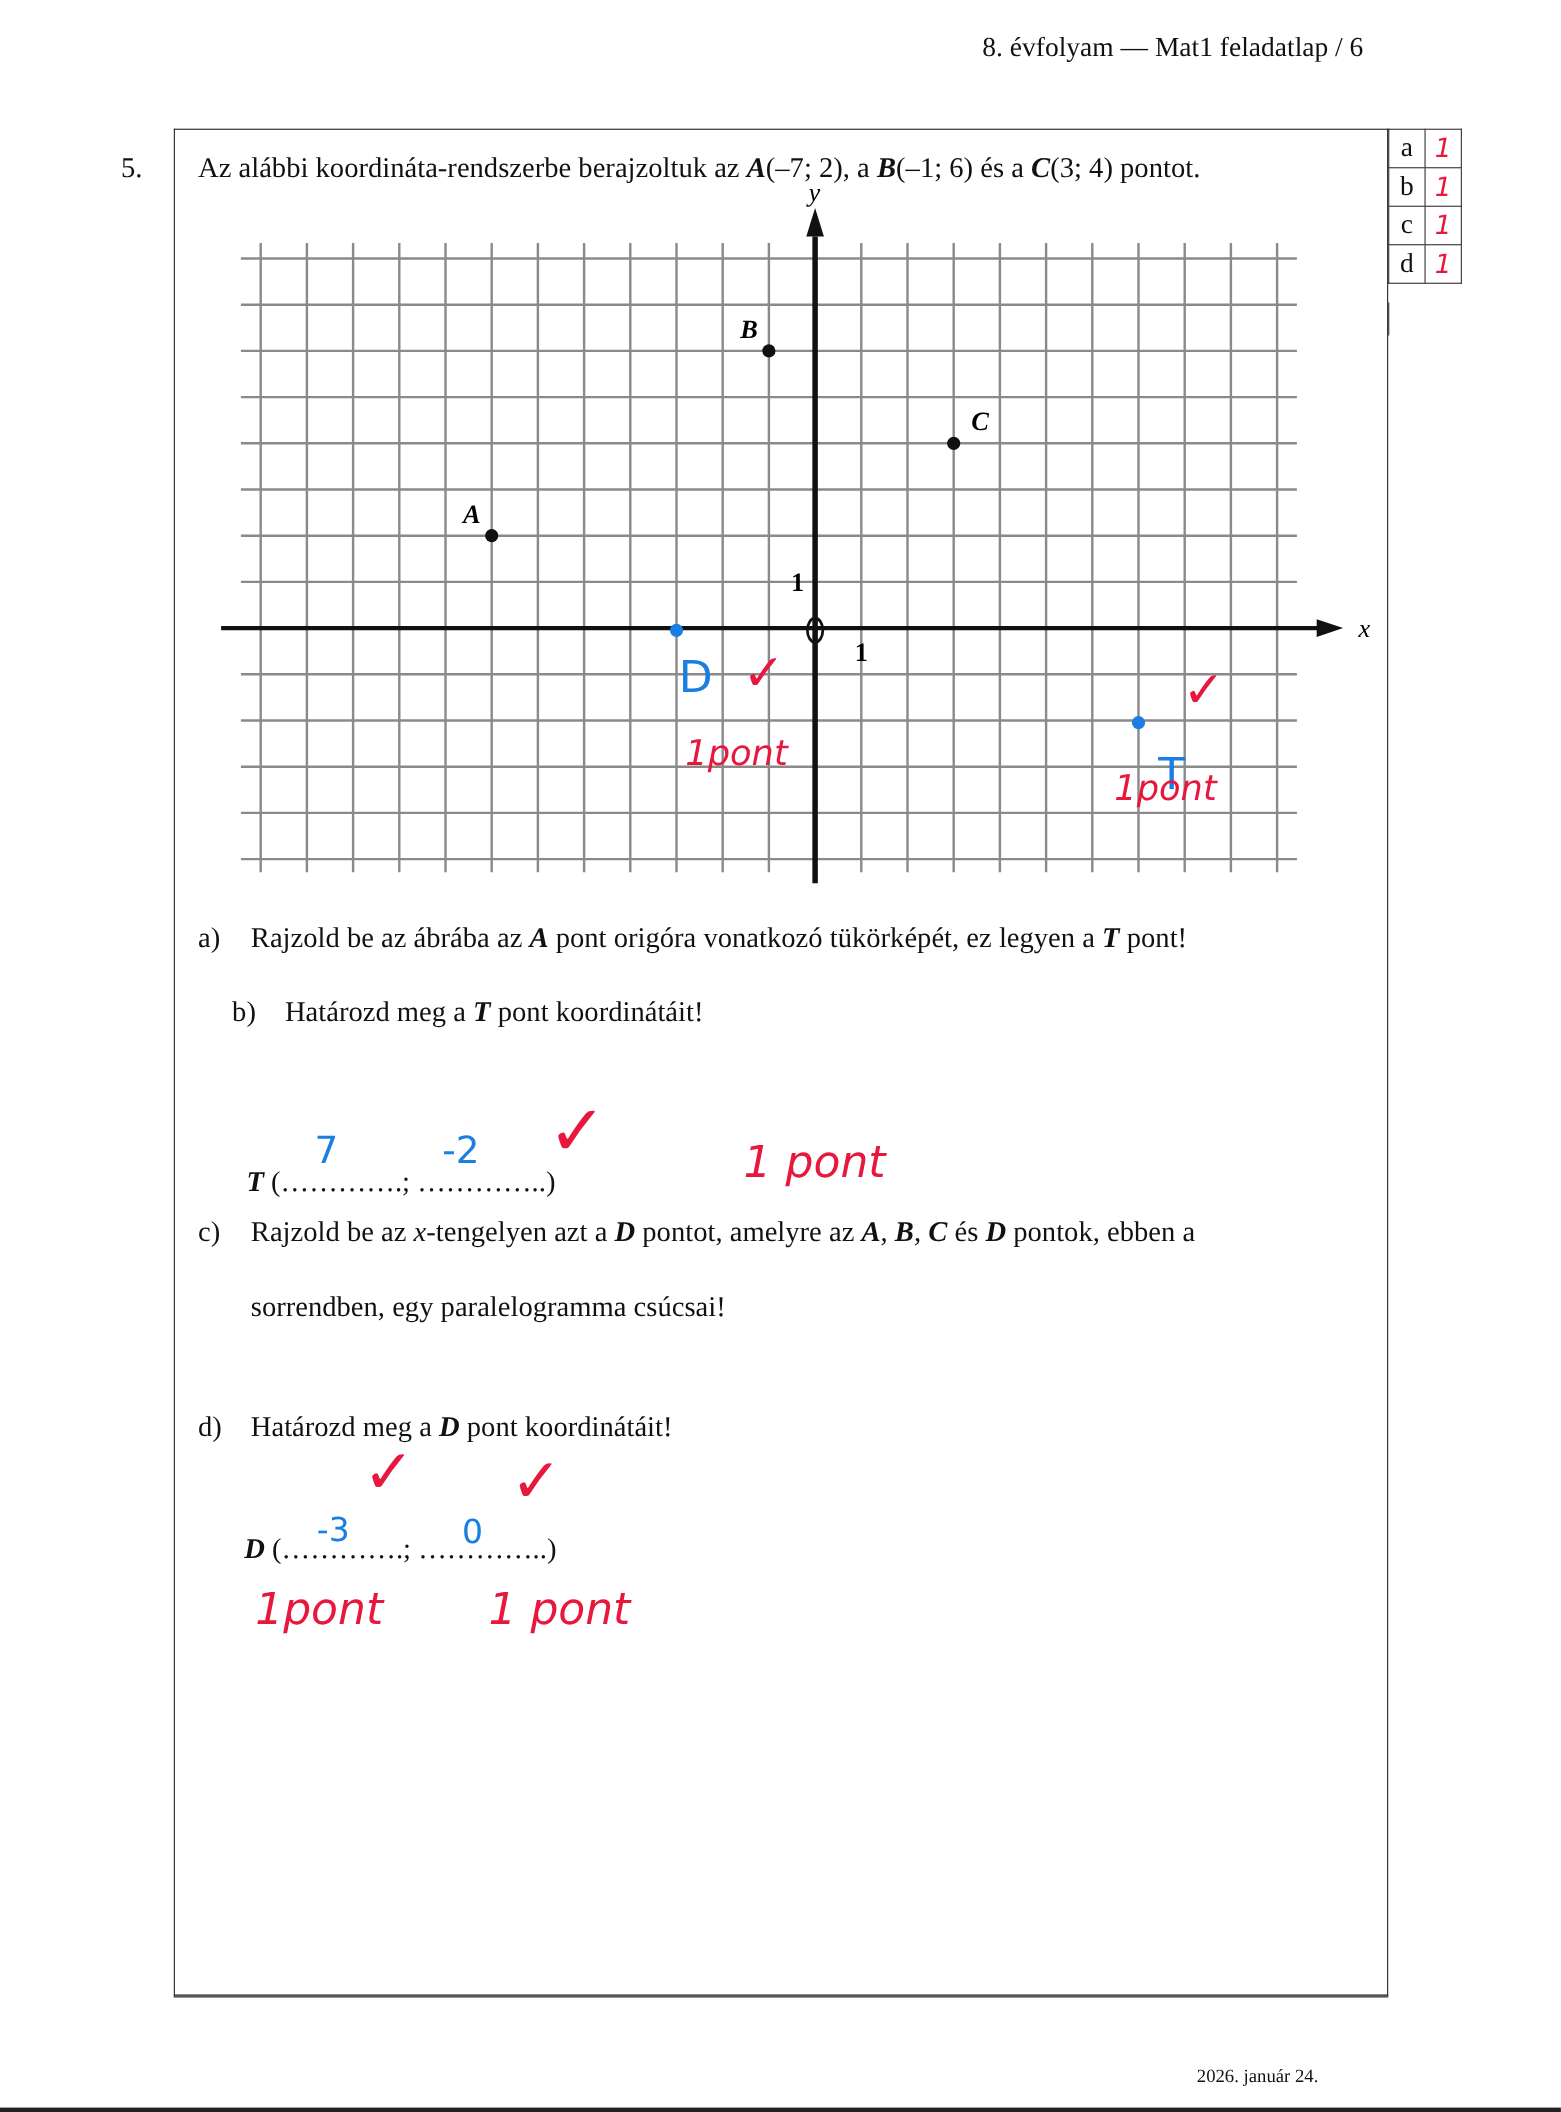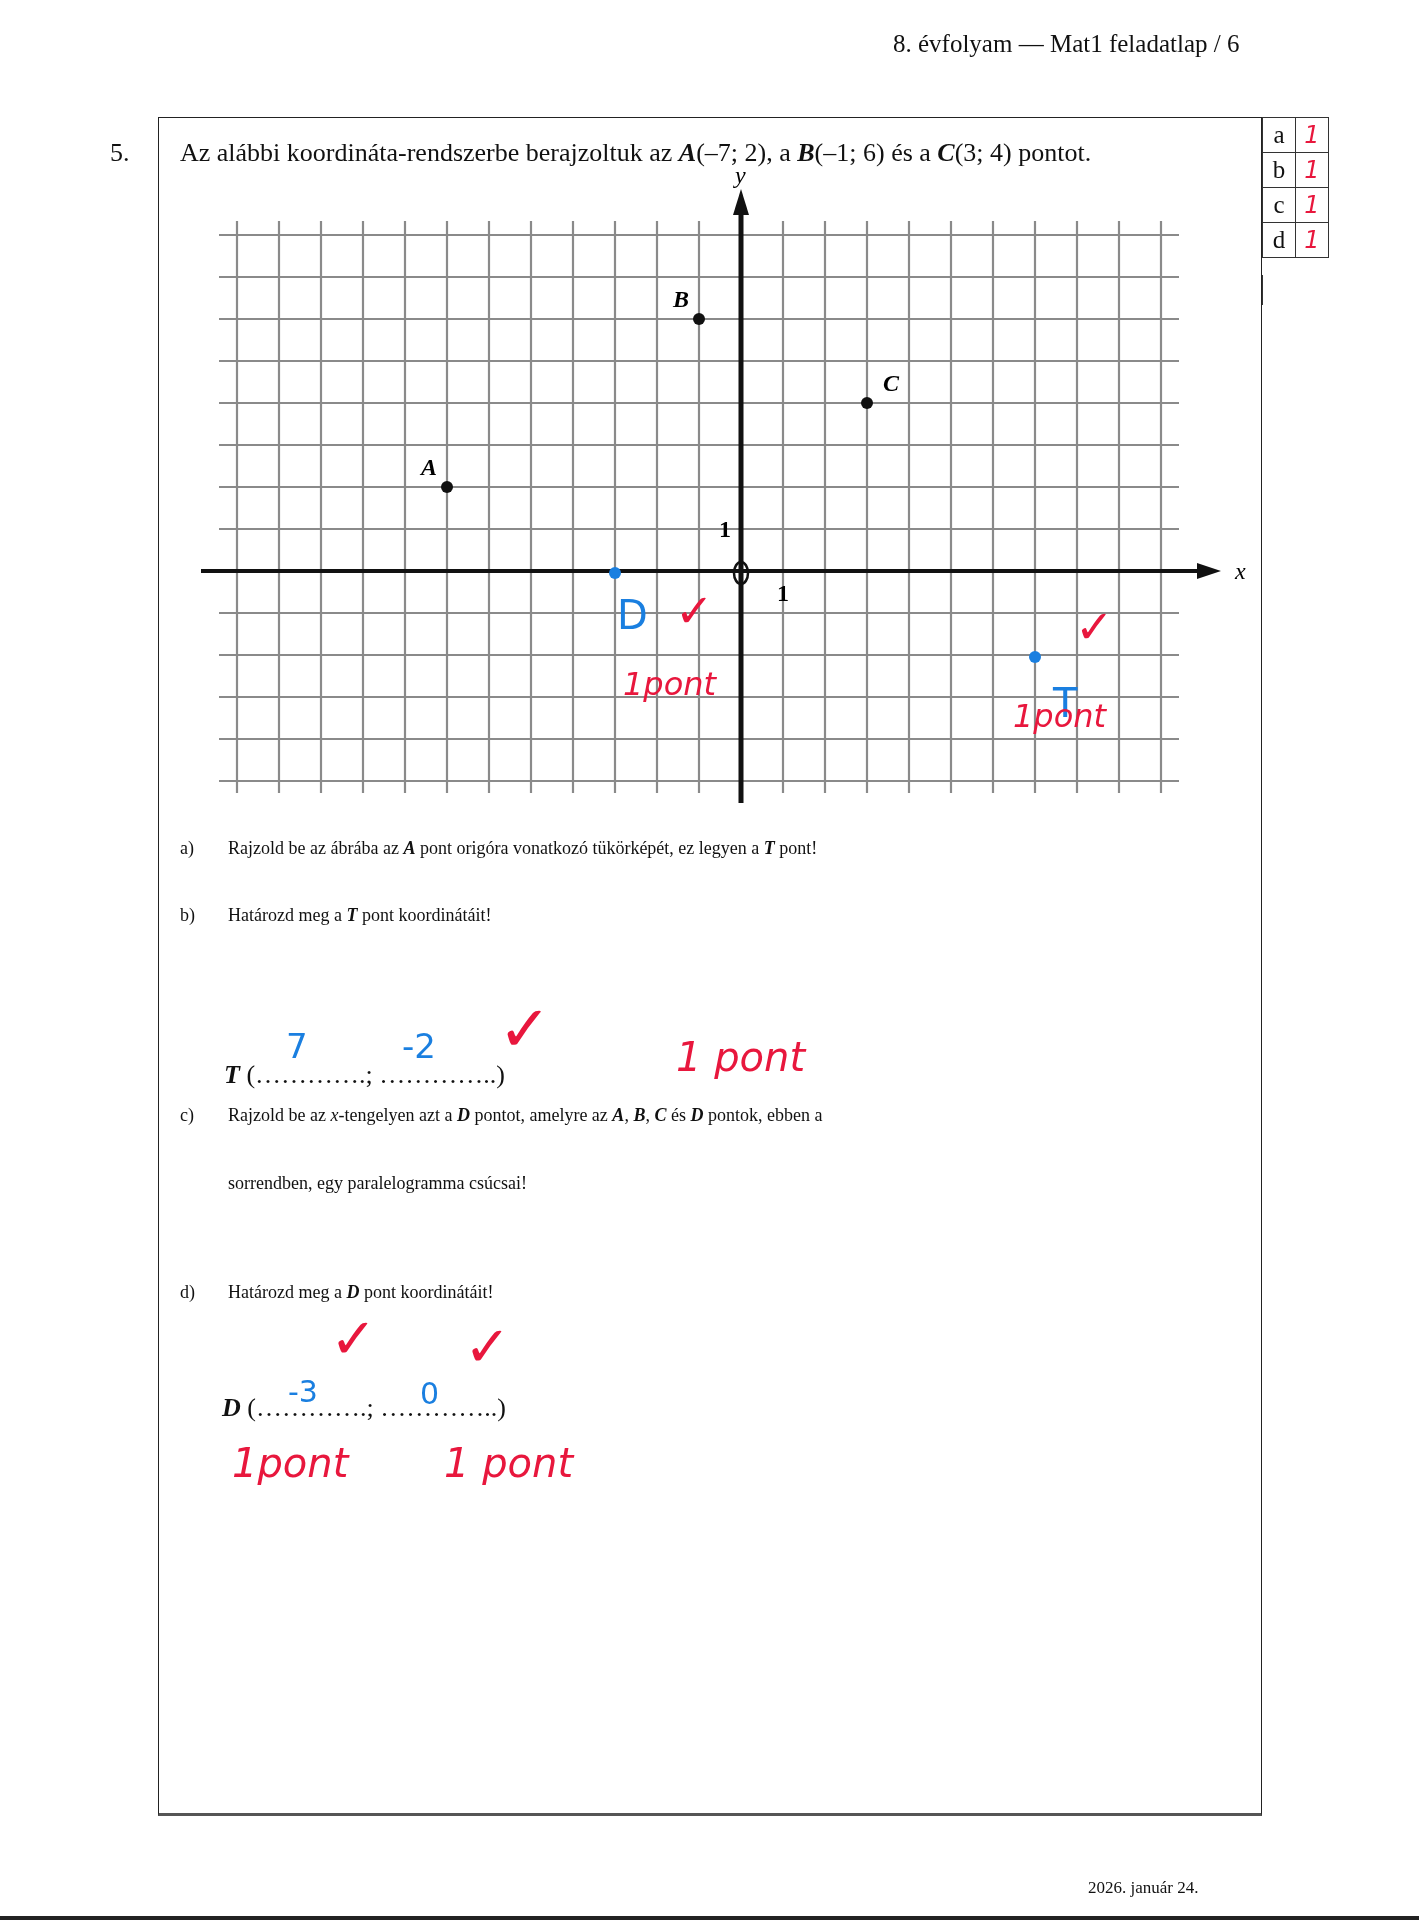--- a/index.html
+++ b/index.html
@@ -9,21 +9,21 @@
   .task-num { position:absolute; top:138px; left:110px; font-size:26px; }
   .frame { position:absolute; left:158px; top:117px; width:1104px; height:1699px;
            border:1.5px solid #222; border-bottom:3px solid #555; box-sizing:border-box; }
   .intro { position:absolute; top:138px; left:180px; font-size:26px; white-space:nowrap;text-align:center; }
   .score-table { position:absolute; left:1262px; top:117px; border-collapse:collapse; }
   .score-table td { border:1.5px solid #333; width:32px; height:34px; text-align:center;
                     font-size:25px; padding:0; }
   .score-table td.hand { color:#e8173d; font-family:"DejaVu Sans",sans-serif; font-size:24px; font-style:italic; }
   .score-tail { position:absolute; left:1262px; top:275px; width:0; height:30px; border-left:1.5px solid #333; }
   svg.grid { position:absolute; left:0; top:0; }
-  .q { position:absolute; font-size:18px; white-space:nowrap; left:180px; }
+  .q { position:absolute; font-size:26px; white-space:nowrap; left:180px; }
   .q .lbl { display:inline-block; width:48px; }
   .q b { font-style:italic; }
   .ans { position:absolute; font-size:26px; white-space:nowrap; }
   .ans b { font-style:italic; }
   .hand-blue { position:absolute; color:#1a7fe0; font-family:"DejaVu Sans",sans-serif; font-size:34px; }
   .hand-red { position:absolute; color:#e8173d; font-family:"DejaVu Sans",sans-serif; font-size:40px; font-style:italic; }
   .footer { position:absolute; top:1878px; left:1088px; font-size:17px; white-space:nowrap; }
   .bottom-rule { position:absolute; left:0; top:1916px; width:1419px; height:4px; background:#222; }
 </style>
 </head>
@@ -123,21 +123,21 @@
       <text x="623" y="695" font-size="32" fill="#e8173d" font-style="italic" font-family="DejaVu Sans, sans-serif">1pont</text>
       <text x="1075" y="643" font-size="46" fill="#e8173d" font-family="DejaVu Sans, sans-serif">✓</text>
       <text x="1013" y="727" font-size="32" fill="#e8173d" font-style="italic" font-family="DejaVu Sans, sans-serif">1pont</text>
     </g>
 </svg>
 
 <div class="q" style="top:838px;">
   <span class="lbl">a)</span><span>Rajzold be az ábrába az </span><b>A</b><span> pont origóra vonatkozó tükörképét, ez legyen a </span><b>T</b><span> pont!</span>
 </div>
 
-<div class="q" style="top:905px;">
+<div class="q" style="top:905px;margin-left:31px;">
   <span class="lbl">b)</span><span>Határozd meg a </span><b>T</b><span> pont koordinátáit!</span>
 </div>
 
 <div class="ans" style="left:224px; top:1060px;">
   <b>T</b> <span>(………….; …………..)</span>
 </div>
 <div class="hand-blue" style="left:286px; top:1026px;">7</div>
 <div class="hand-blue" style="left:402px; top:1026px;">-2</div>
 <div class="hand-red" style="left:498px; top:992px; font-size:64px; font-style:normal;">✓</div>
 <div class="hand-red" style="left:676px; top:1034px;">1 pont</div>

